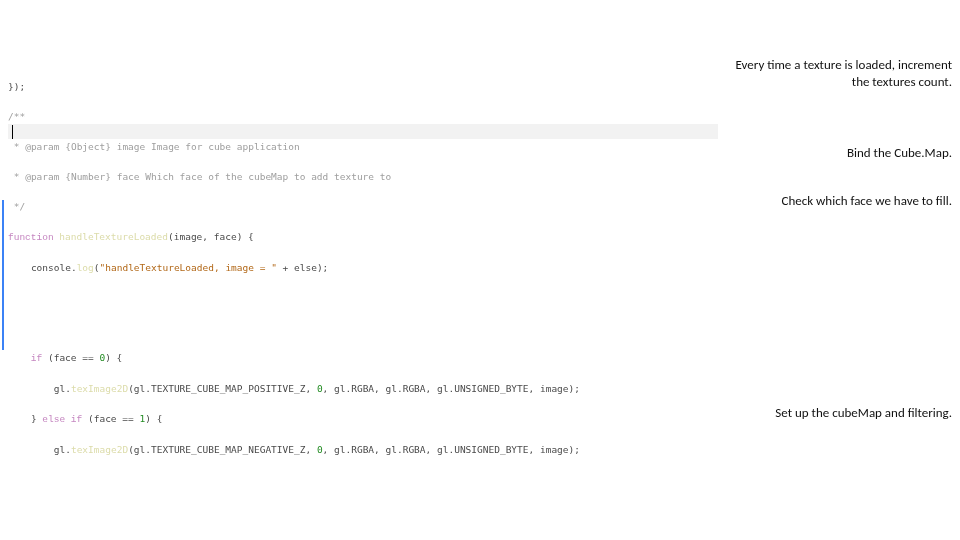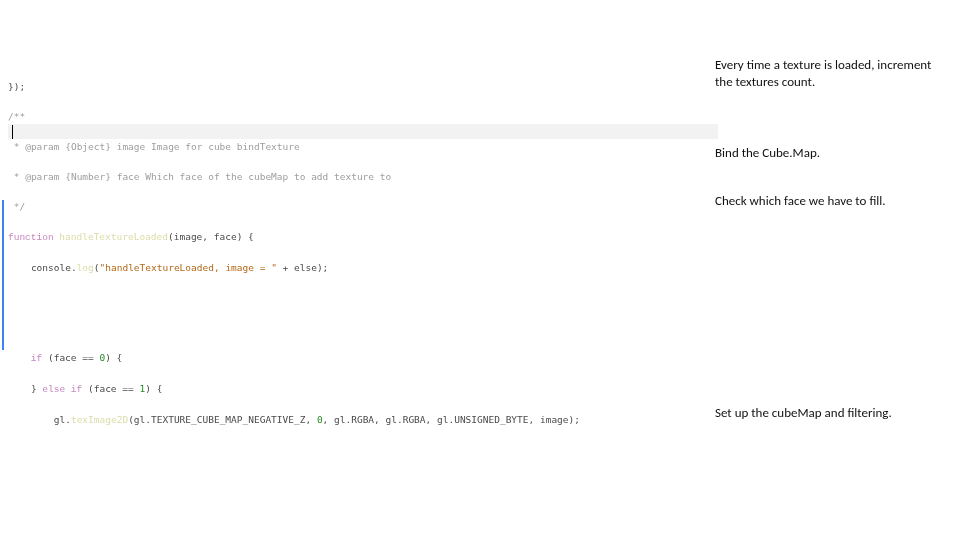--- a/index.html
+++ b/index.html
@@ -59,42 +59,44 @@
     right: 20px;
     top: 56px;
     width: 225px;
     font-family: Calibri, Arial, sans-serif;
     font-size: 13px;
     color: #111;
     font-weight: 400;
   }
   .anno {
     position: absolute;
-    left: 0;
+    left: 12px;
     width: 225px;
     line-height: 17px;
+    text-align: right;
   }
 </style>
 </head>
 <body>
 
 <div class="code-area">
   <div class="hl-line" style="top:120px"></div>
   <div class="cursor-mark" style="left:4px; top:121px"></div>
   <div class="code-lines">
 <div class="ident">});</div>
 <div class="comment">/**</div>
-<div class="comment"> * @param {Object} image Image for cube bindTexture</div>
+<div class="comment"> * @param {Object} image Image for cube application</div>
 <div class="comment"> * @param {Number} face Which face of the cubeMap to add texture to</div>
 <div class="comment"> */</div>
 <div><span class="keyword">function</span><span class="fn"> handleTextureLoaded</span><span class="ident">(image, face) {</span></div>
 <div><span class="ident">    console.</span><span class="fn">log</span><span class="ident">(</span><span class="str">"handleTextureLoaded, image = "</span><span class="ident"> + else);</span></div>
 <div> </div>
 <div> </div>
 <div><span class="keyword">    if</span><span class="ident"> (face == </span><span class="num">0</span><span class="ident">) {</span></div>
+<div><span class="ident">        gl.</span><span class="fn">texImage2D</span><span class="ident">(gl.TEXTURE_CUBE_MAP_POSITIVE_Z, </span><span class="num">0</span><span class="ident">, gl.RGBA, gl.RGBA, gl.UNSIGNED_BYTE, image);</span></div>
 <div><span class="ident">    } </span><span class="keyword">else if</span><span class="ident"> (face == </span><span class="num">1</span><span class="ident">) {</span></div>
 <div><span class="ident">        gl.</span><span class="fn">texImage2D</span><span class="ident">(gl.TEXTURE_CUBE_MAP_NEGATIVE_Z, </span><span class="num">0</span><span class="ident">, gl.RGBA, gl.RGBA, gl.UNSIGNED_BYTE, image);</span></div>
 
 
 
 
 
 
 
 

